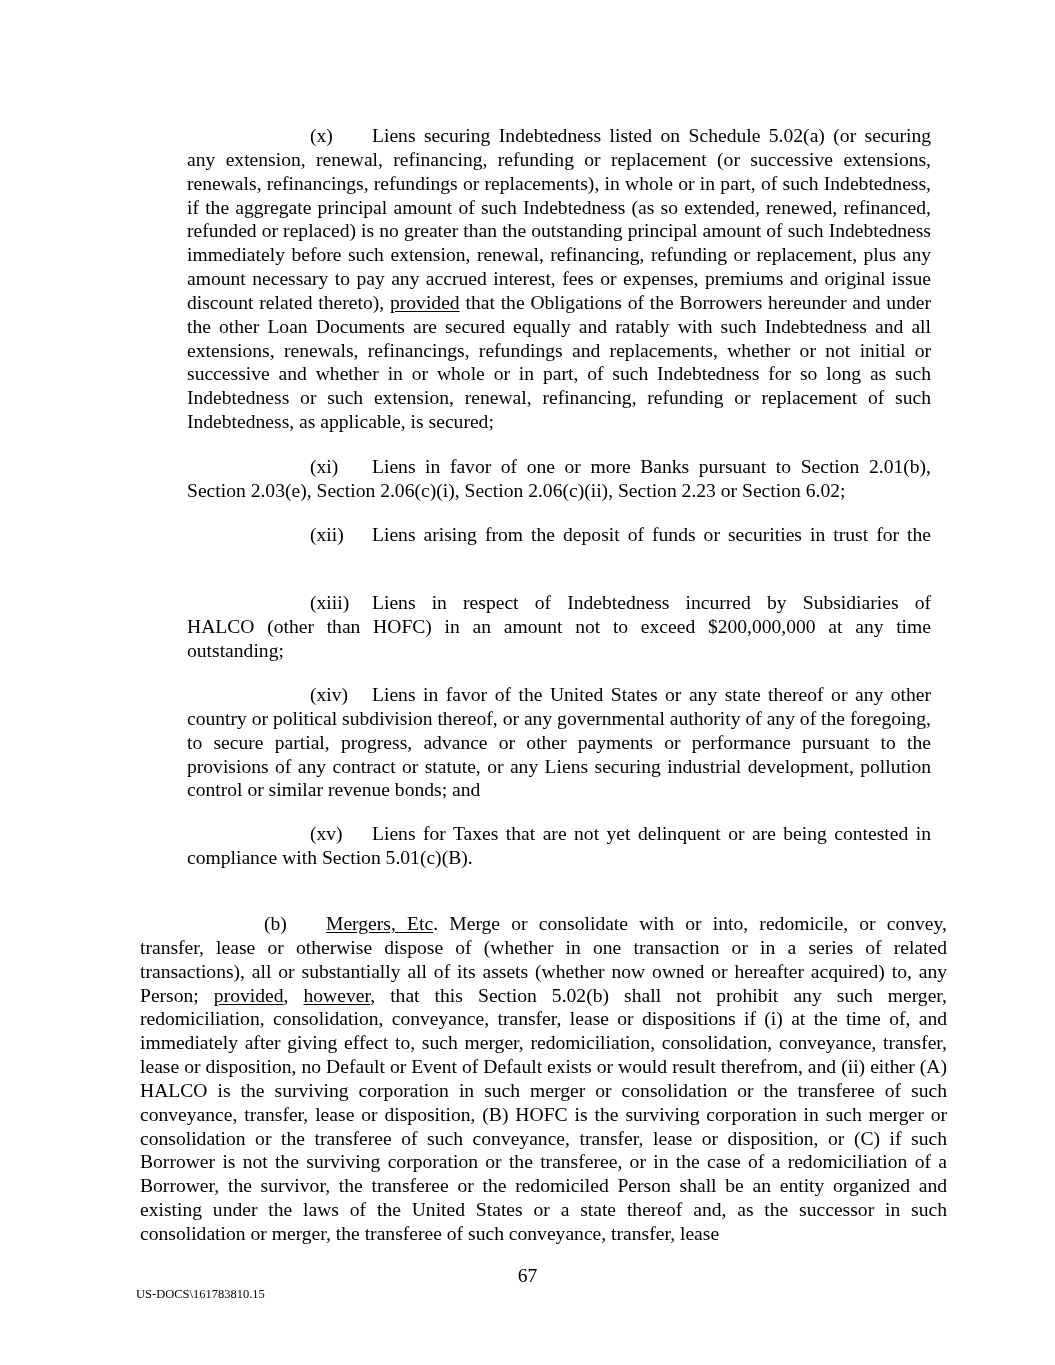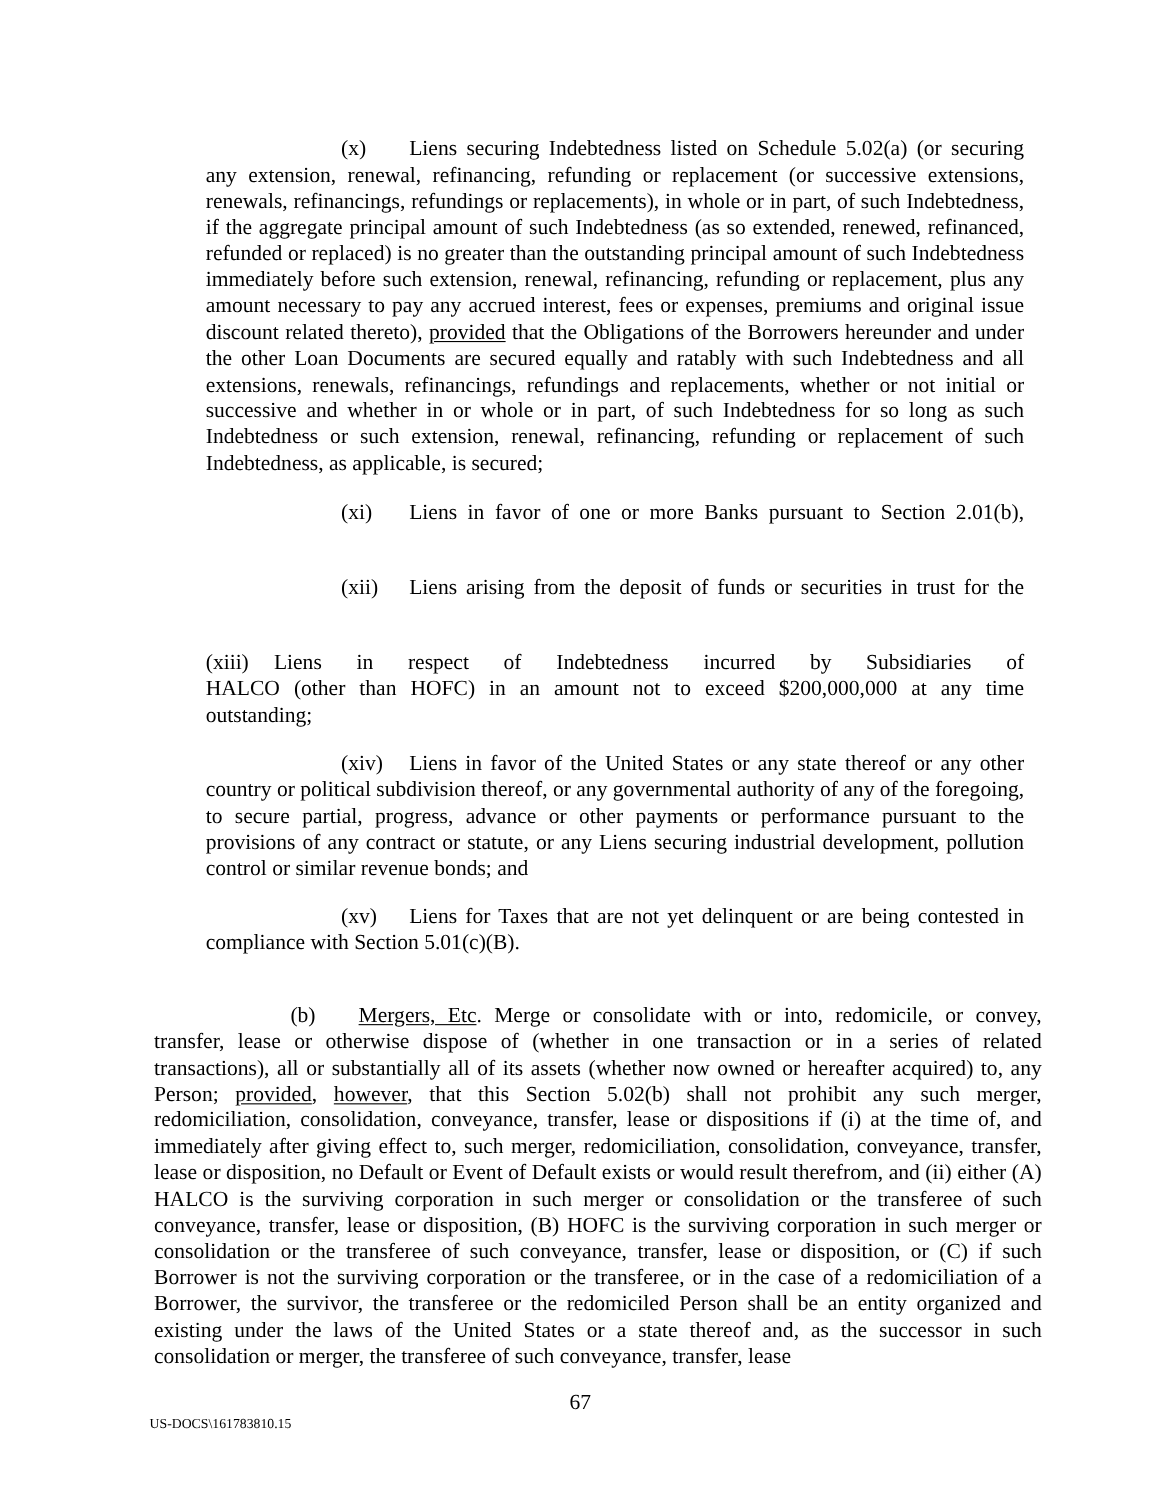--- a/index.html
+++ b/index.html
@@ -19,29 +19,29 @@
 </head>
 <body>
 
 <div class="page">
 
   <div class="para sub" style="top:124px;">
     <span class="first"><span class="lbl" style="margin-left:123px;width:62px;">(x)</span><span>Liens securing Indebtedness listed on Schedule 5.02(a) (or securing</span></span><span>any extension, renewal, refinancing, refunding or replacement (or successive extensions, renewals, refinancings, refundings or replacements), in whole or in part, of such Indebtedness, if the aggregate principal amount of such Indebtedness (as so extended, renewed, refinanced, refunded or replaced) is no greater than the outstanding principal amount of such Indebtedness immediately before such extension, renewal, refinancing, refunding or replacement, plus any amount necessary to pay any accrued interest, fees or expenses, premiums and original issue discount related thereto), </span><span class="u">provided</span><span> that the Obligations of the Borrowers hereunder and under the other Loan Documents are secured equally and ratably with such Indebtedness and all extensions, renewals, refinancings, refundings and replacements, whether or not initial or successive and whether in or whole or in part, of such Indebtedness for so long as such Indebtedness or such extension, renewal, refinancing, refunding or replacement of such Indebtedness, as applicable, is secured;</span>
   </div>
 
   <div class="para sub" style="top:455px;">
-    <span class="first"><span class="lbl" style="margin-left:123px;width:62px;">(xi)</span><span>Liens in favor of one or more Banks pursuant to Section 2.01(b),</span></span>
+    <span class="first"><span class="lbl" style="margin-left:123px;width:62px;">(xi)</span><span>Liens in favor of one or more Banks pursuant to Section 2.01(b),</span></span><span>Section 2.03(e), Section 2.06(c)(i), Section 2.06(c)(ii), Section 2.23 or Section 6.02;</span>
   </div>
 
   <div class="para sub" style="top:523px;">
     <span class="first"><span class="lbl" style="margin-left:123px;width:62px;">(xii)</span><span>Liens arising from the deposit of funds or securities in trust for the</span></span>
   </div>
 
   <div class="para sub" style="top:591px;">
-    <span class="first"><span class="lbl" style="width:62px;">(xiii)</span><span>Liens in respect of Indebtedness incurred by Subsidiaries of</span></span><span>HALCO (other than HOFC) in an amount not to exceed $200,000,000 at any time outstanding;</span>
+    <span class="first"><span class="lbl" style="margin-left:123px;width:62px;">(xiii)</span><span>Liens in respect of Indebtedness incurred by Subsidiaries of</span></span><span>HALCO (other than HOFC) in an amount not to exceed $200,000,000 at any time outstanding;</span>
   </div>
 
   <div class="para sub" style="top:683px;">
     <span class="first"><span class="lbl" style="margin-left:123px;width:62px;">(xiv)</span><span>Liens in favor of the United States or any state thereof or any other</span></span><span>country or political subdivision thereof, or any governmental authority of any of the foregoing, to secure partial, progress, advance or other payments or performance pursuant to the provisions of any contract or statute, or any Liens securing industrial development, pollution control or similar revenue bonds; and</span>
   </div>
 
   <div class="para sub" style="top:822px;">
     <span class="first"><span class="lbl" style="margin-left:123px;width:62px;">(xv)</span><span>Liens for Taxes that are not yet delinquent or are being contested in</span></span><span>compliance with Section 5.01(c)(B).</span>
   </div>
 

